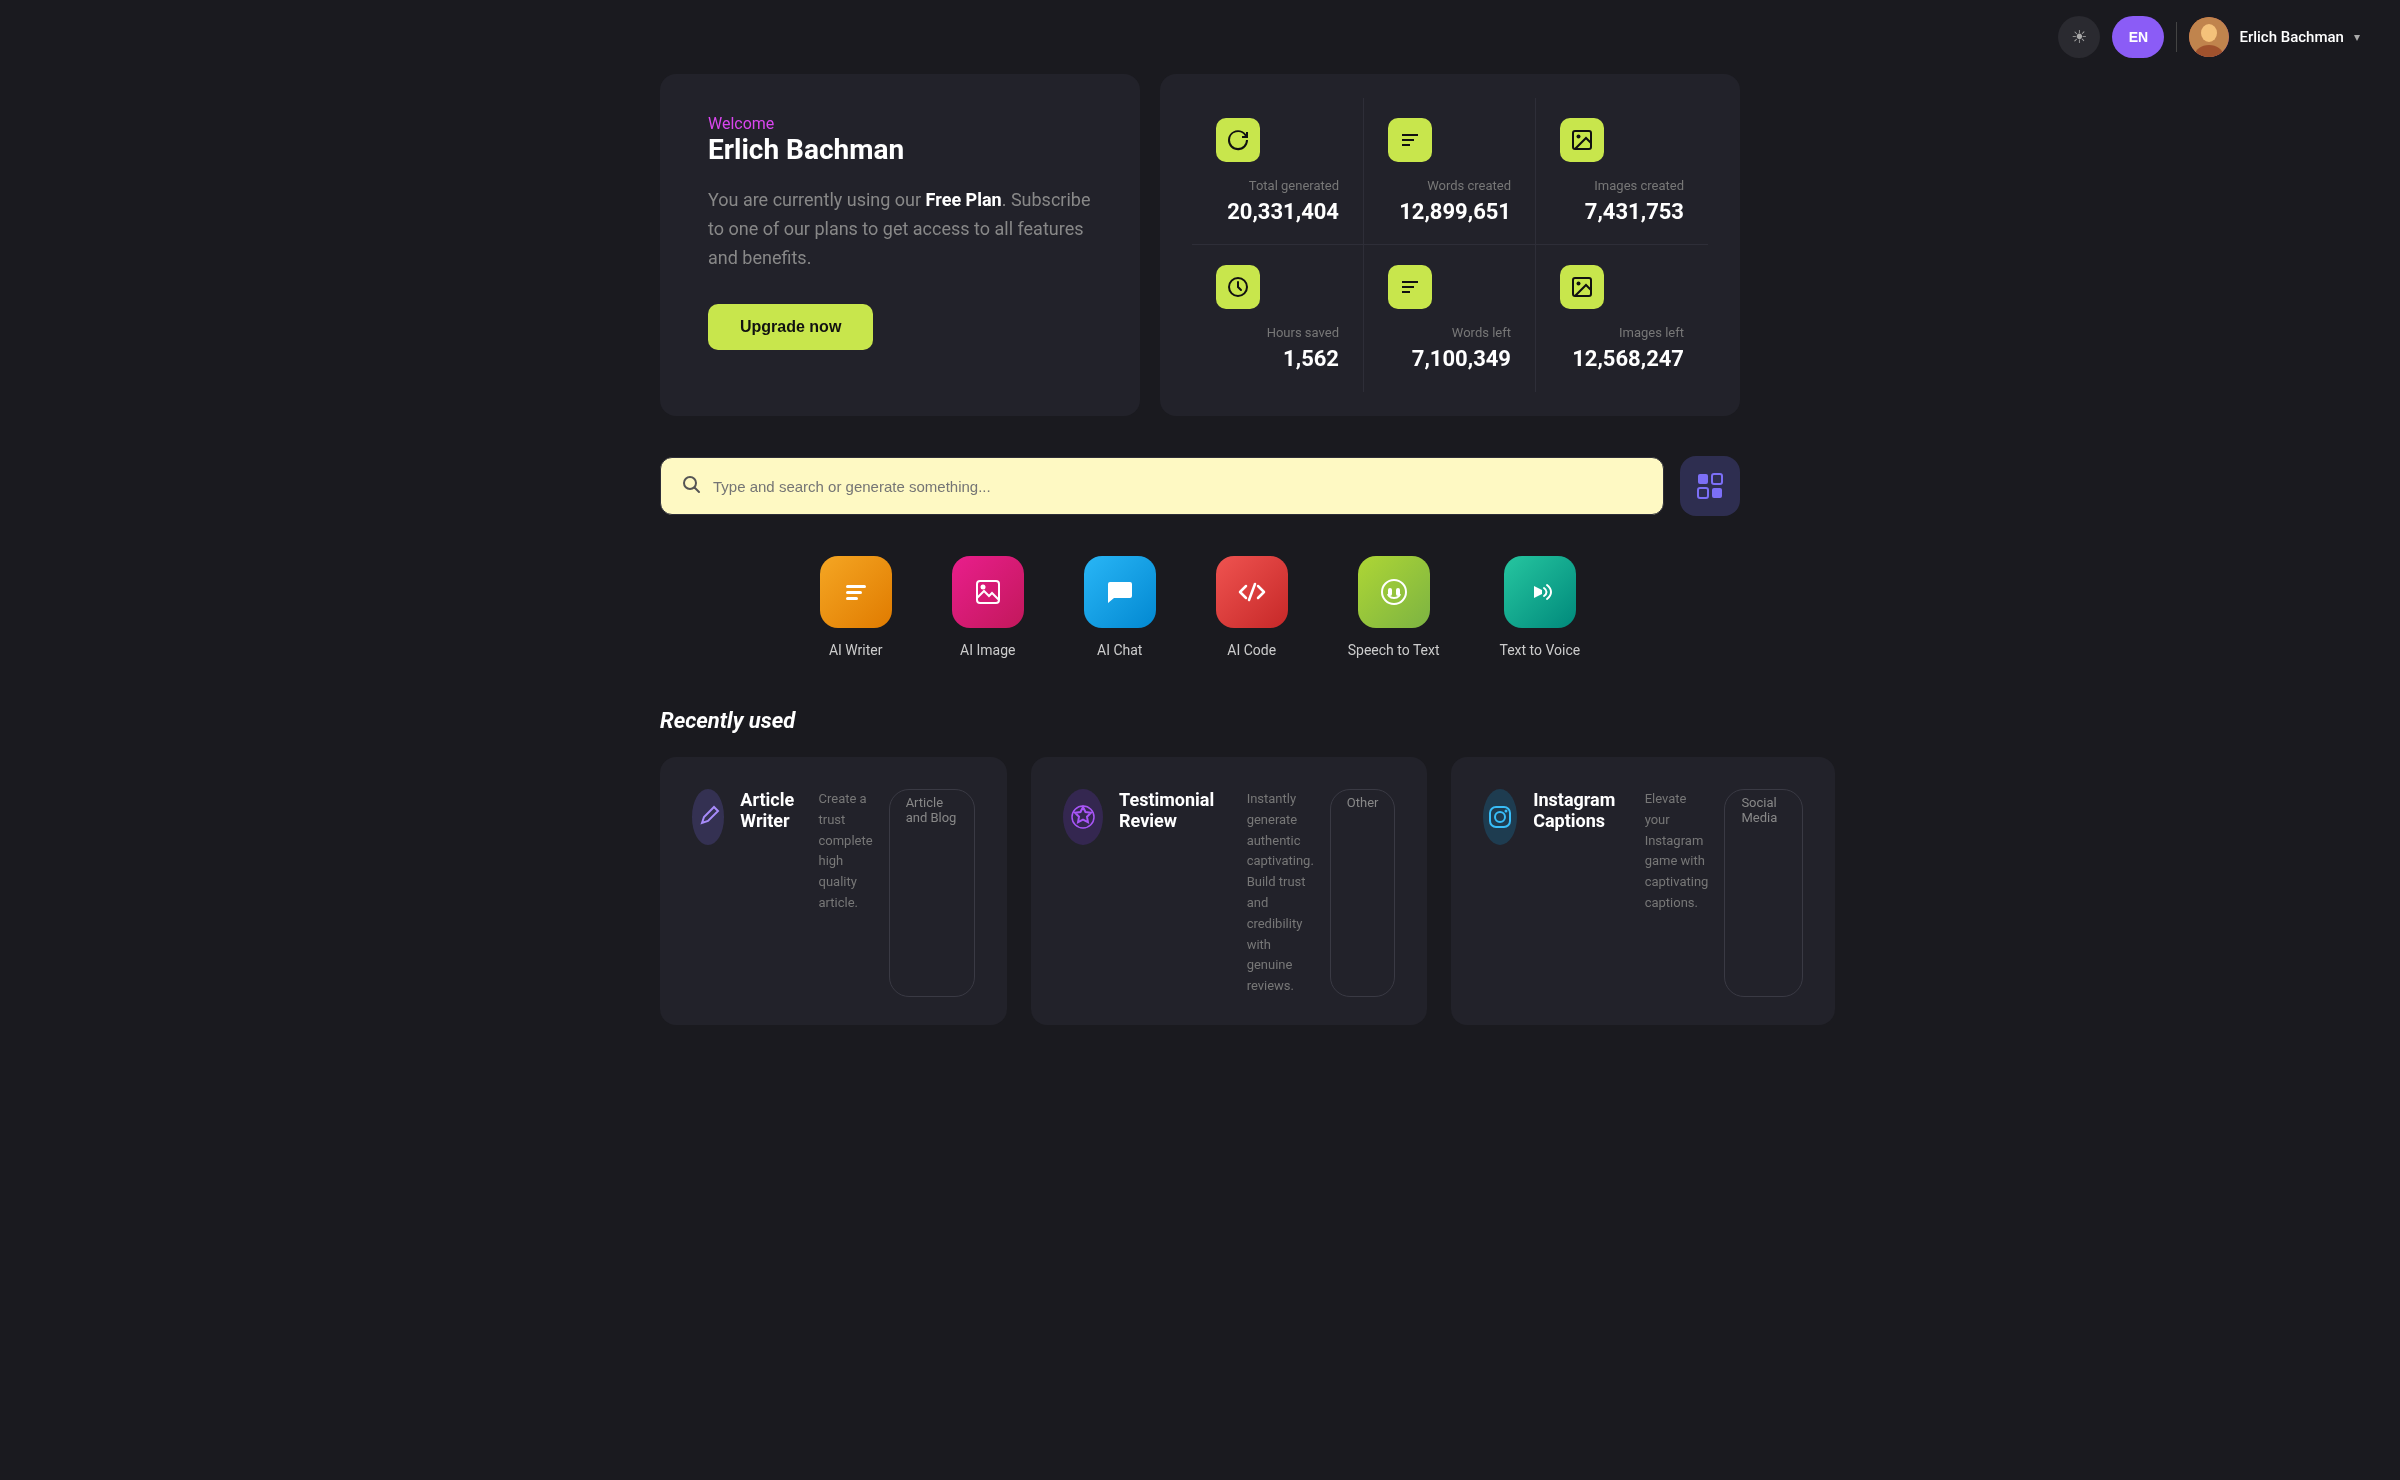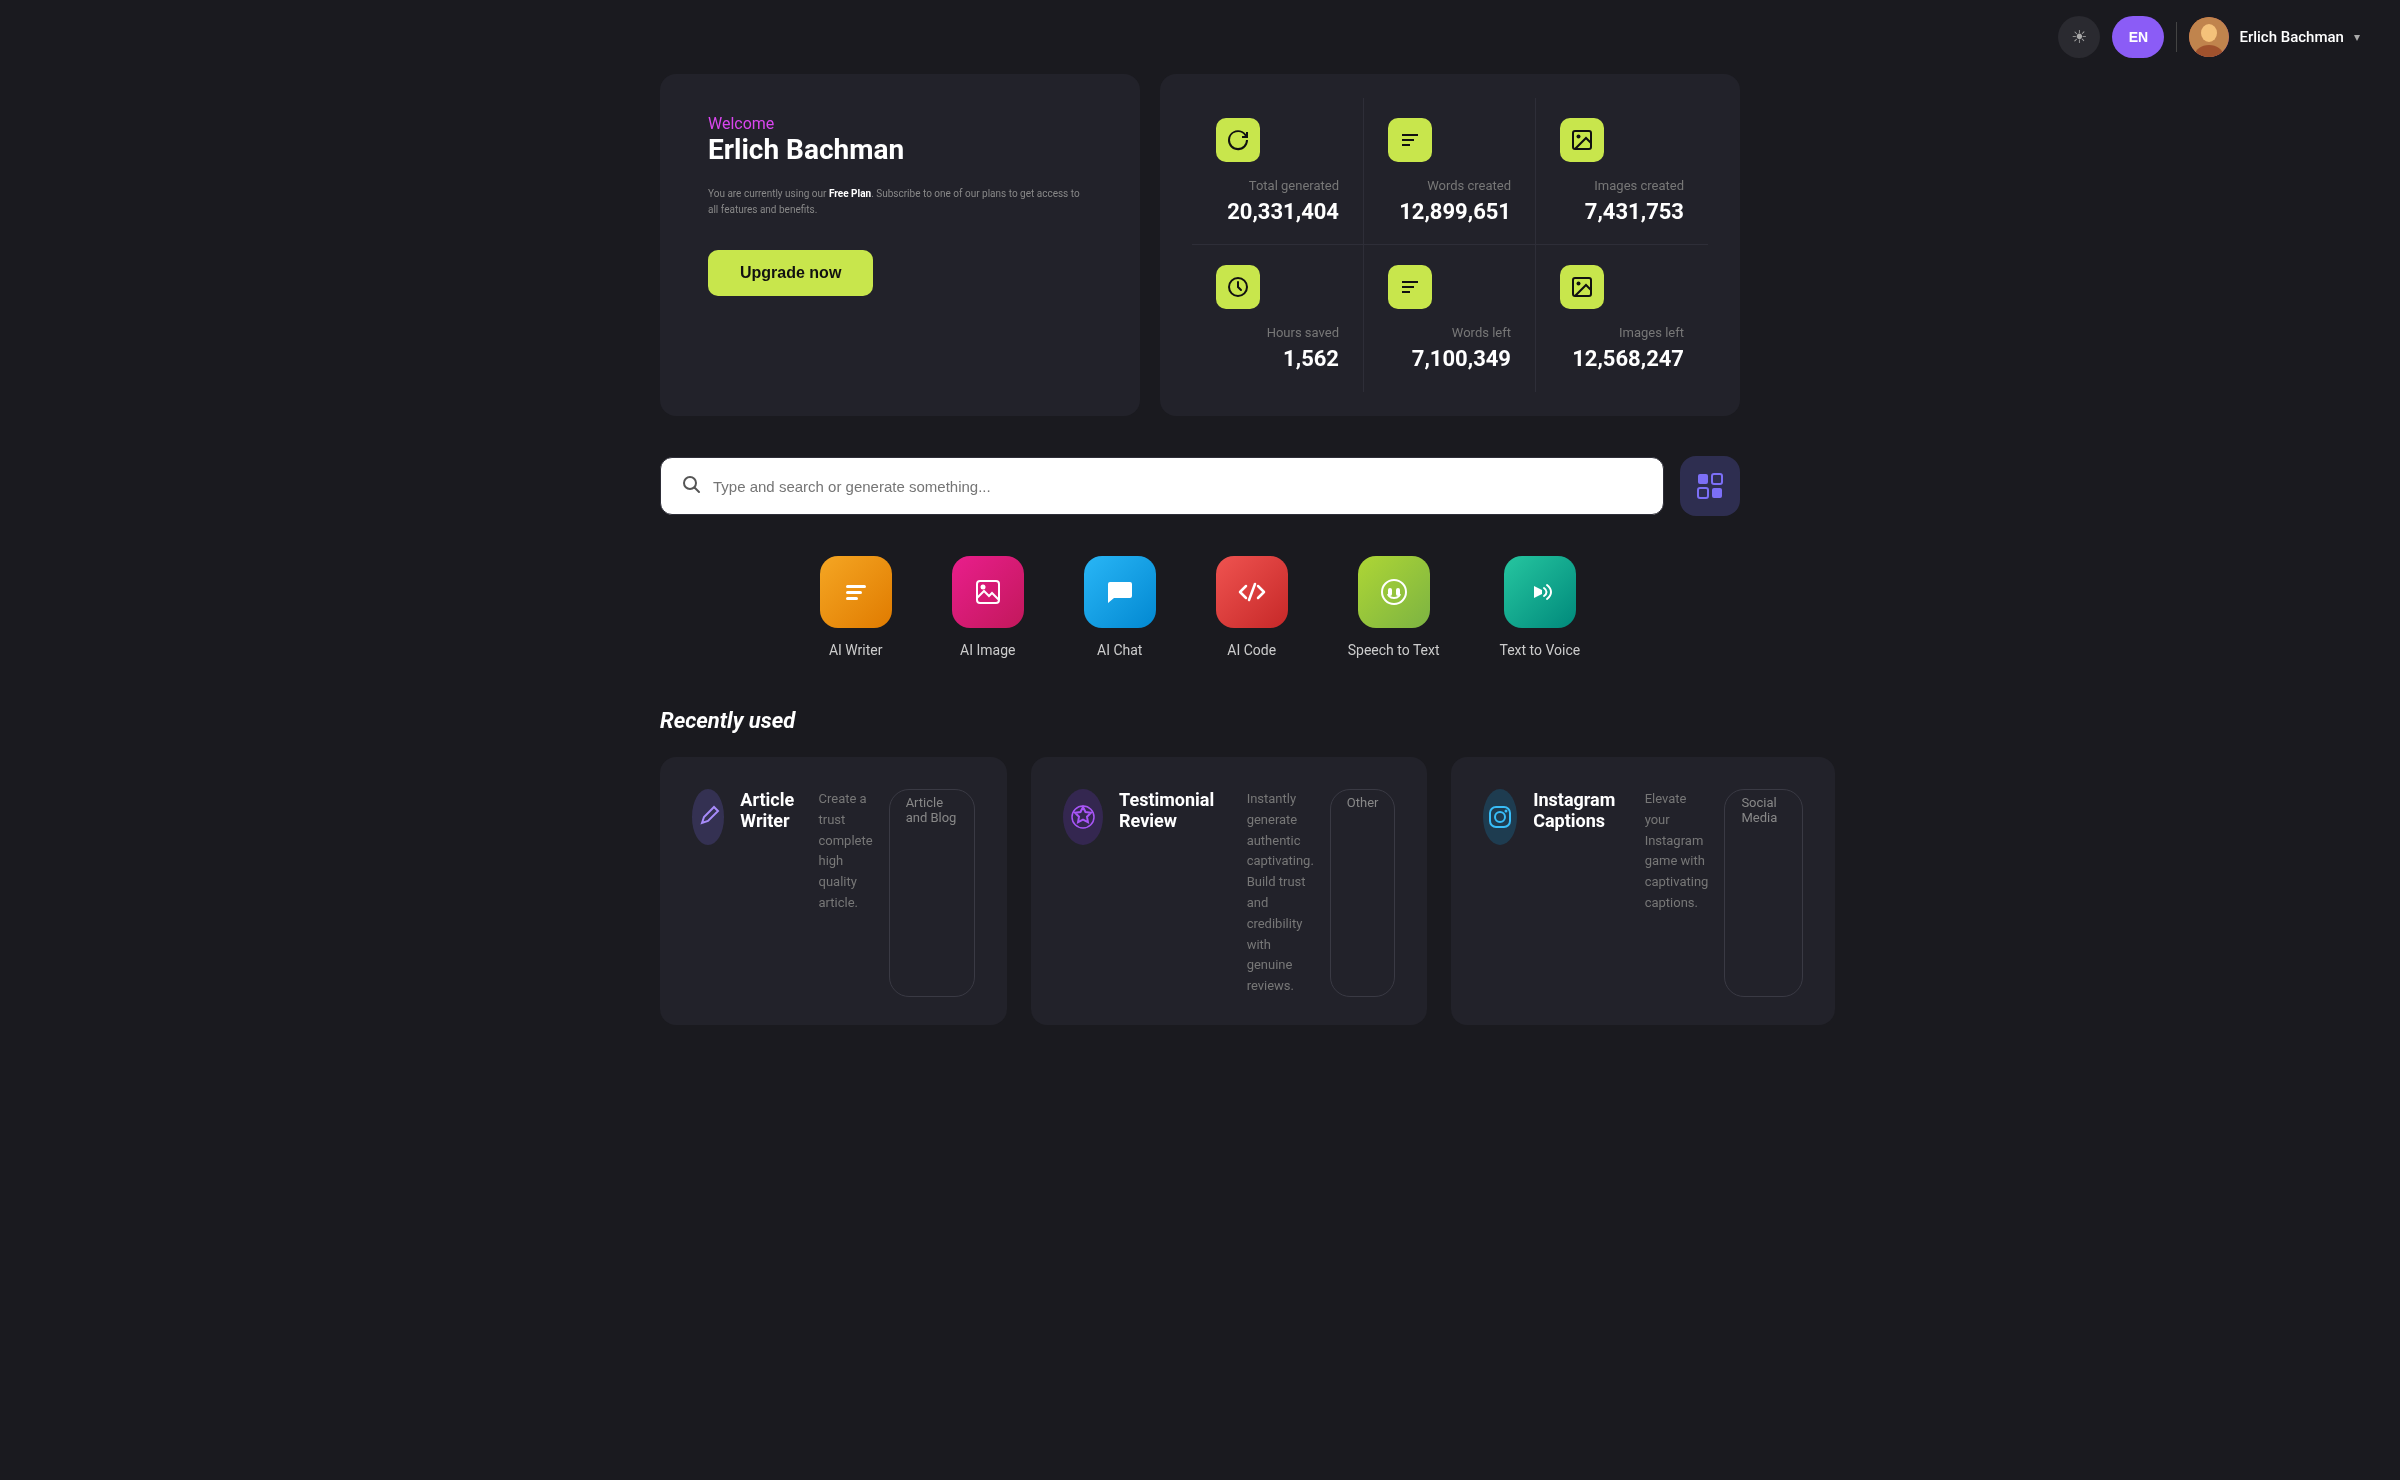--- a/index.html
+++ b/index.html
@@ -90,21 +90,21 @@
       font-size: 16px;
       color: #d946ef;
     }
     .welcome-name {
       font-size: 28px;
       font-weight: 700;
       color: #fff;
       margin-bottom: 20px;
     }
     .welcome-desc {
-      font-size: 10px;
+      font-size: 18px;
       color: #888;
       line-height: 1.6;
       margin-bottom: 32px;
     }
     .welcome-desc strong {
       color: #fff;
     }
     .upgrade-btn {
       background: #c8e64c;
       color: #111;
@@ -165,21 +165,21 @@
 
     
     .search-row {
       display: flex;
       align-items: center;
       gap: 16px;
       margin-bottom: 40px;
     }
     .search-bar {
       flex: 1;
-      background: #ffffff;
+      background: #fef9c3;
       border: 1px solid #2e2e38;
       border-radius: 12px;
       padding: 16px 20px;
       display: flex;
       align-items: center;
       gap: 12px;
     }
     .search-icon {
       color: #555;
       font-size: 18px;

